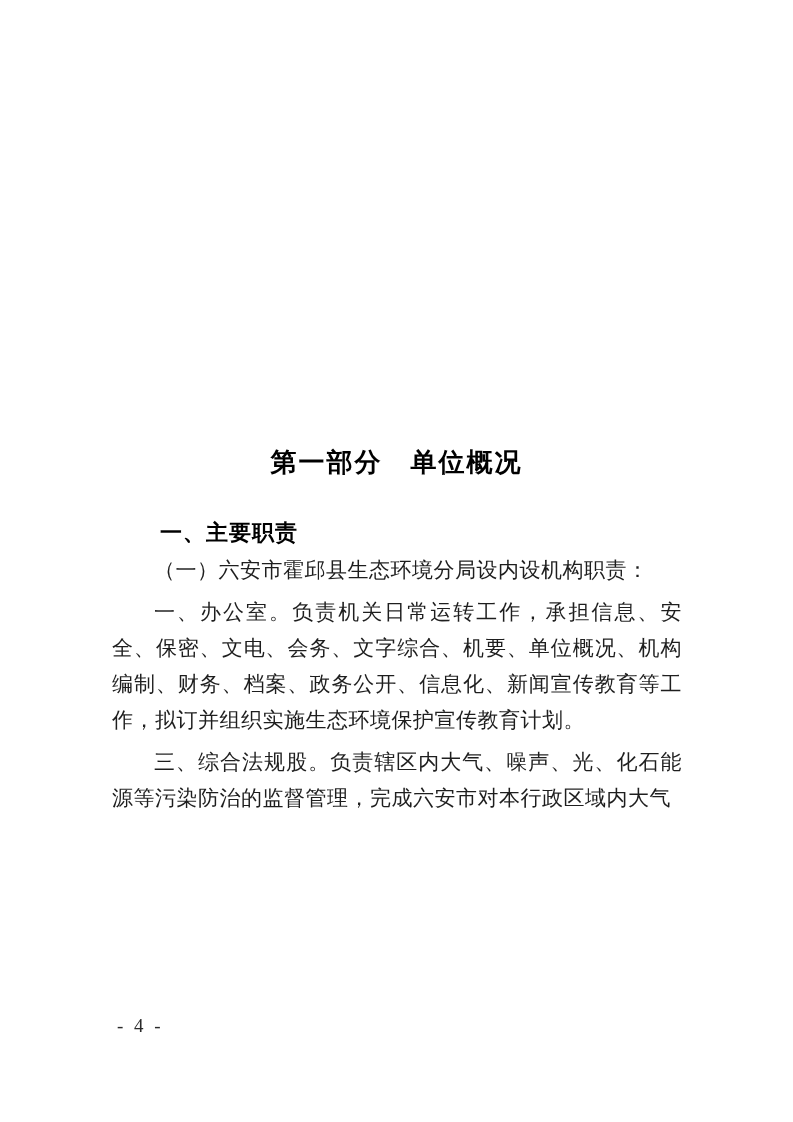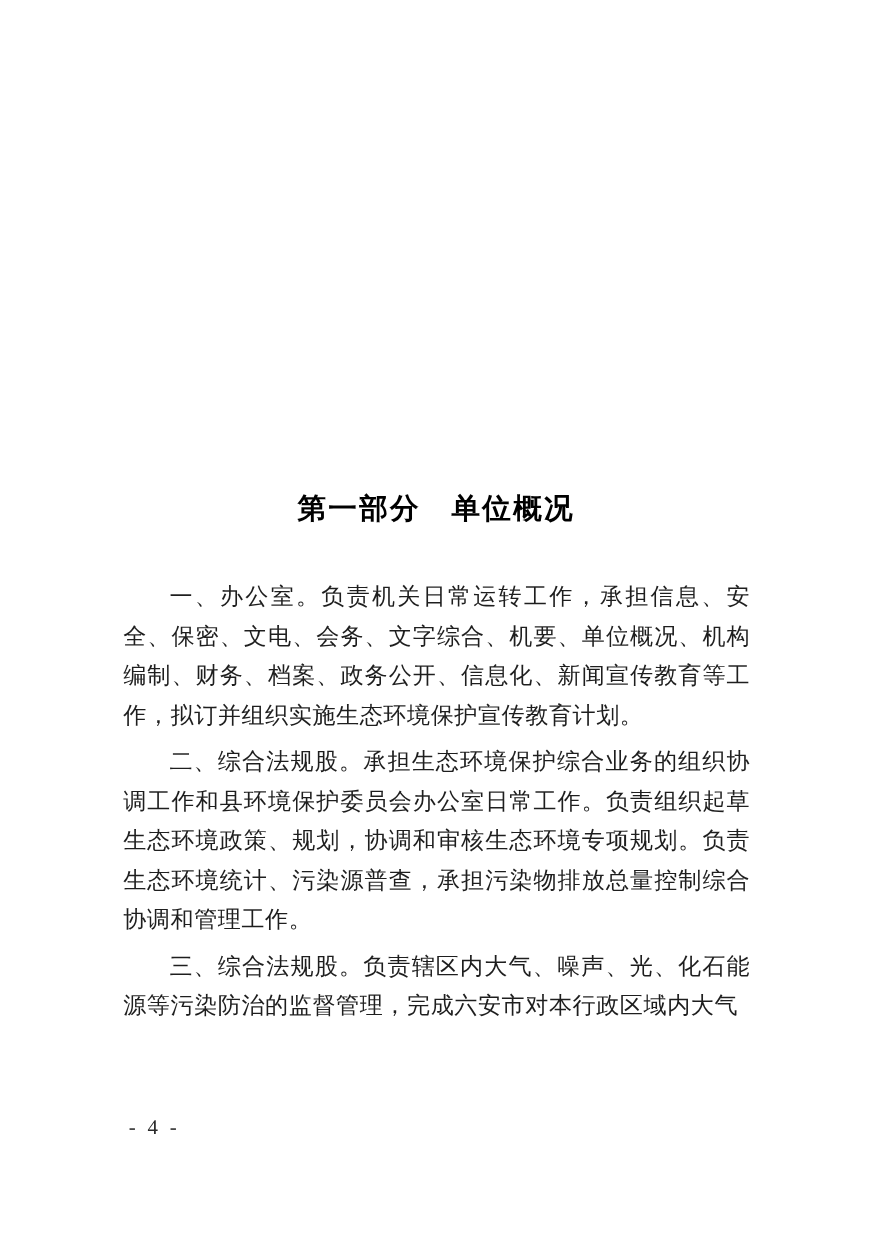--- a/index.html
+++ b/index.html
@@ -69,25 +69,26 @@
 </style>
 </head>
 <body>
 
 <div class="page">
 
   <h1 class="doc-title">第一部分　单位概况</h1>
 
   <div class="content">
 
+    <h2 class="section-heading">一、主要职责</h2>
 
+    <p class="para intro">（一）六安市霍邱县生态环境分局设内设机构职责：</p>
 
     <p class="para">一、办公室。负责机关日常运转工作，承担信息、安全、保密、文电、会务、文字综合、机要、单位概况、机构编制、财务、档案、政务公开、信息化、新闻宣传教育等工作，拟订并组织实施生态环境保护宣传教育计划。</p>
 
-    <p class="para">二、综合法规股。承担生态环境保护综合业务的组织协调工作和县环境保护委员会办公室日常工作。负责组织起草生态环境政策、规划，协调和审核生态环境专项规划。负责生态环境统计、污染源普查，承担污染物排放总量控制综合协调和管理工作。</p>
 
     <p class="para">三、综合法规股。负责辖区内大气、噪声、光、化石能源等污染防治的监督管理，完成六安市对本行政区域内大气</p>
 
   </div>
 
   <div class="page-footer">- 4 -</div>
 
 </div>
 
 </body></html>

